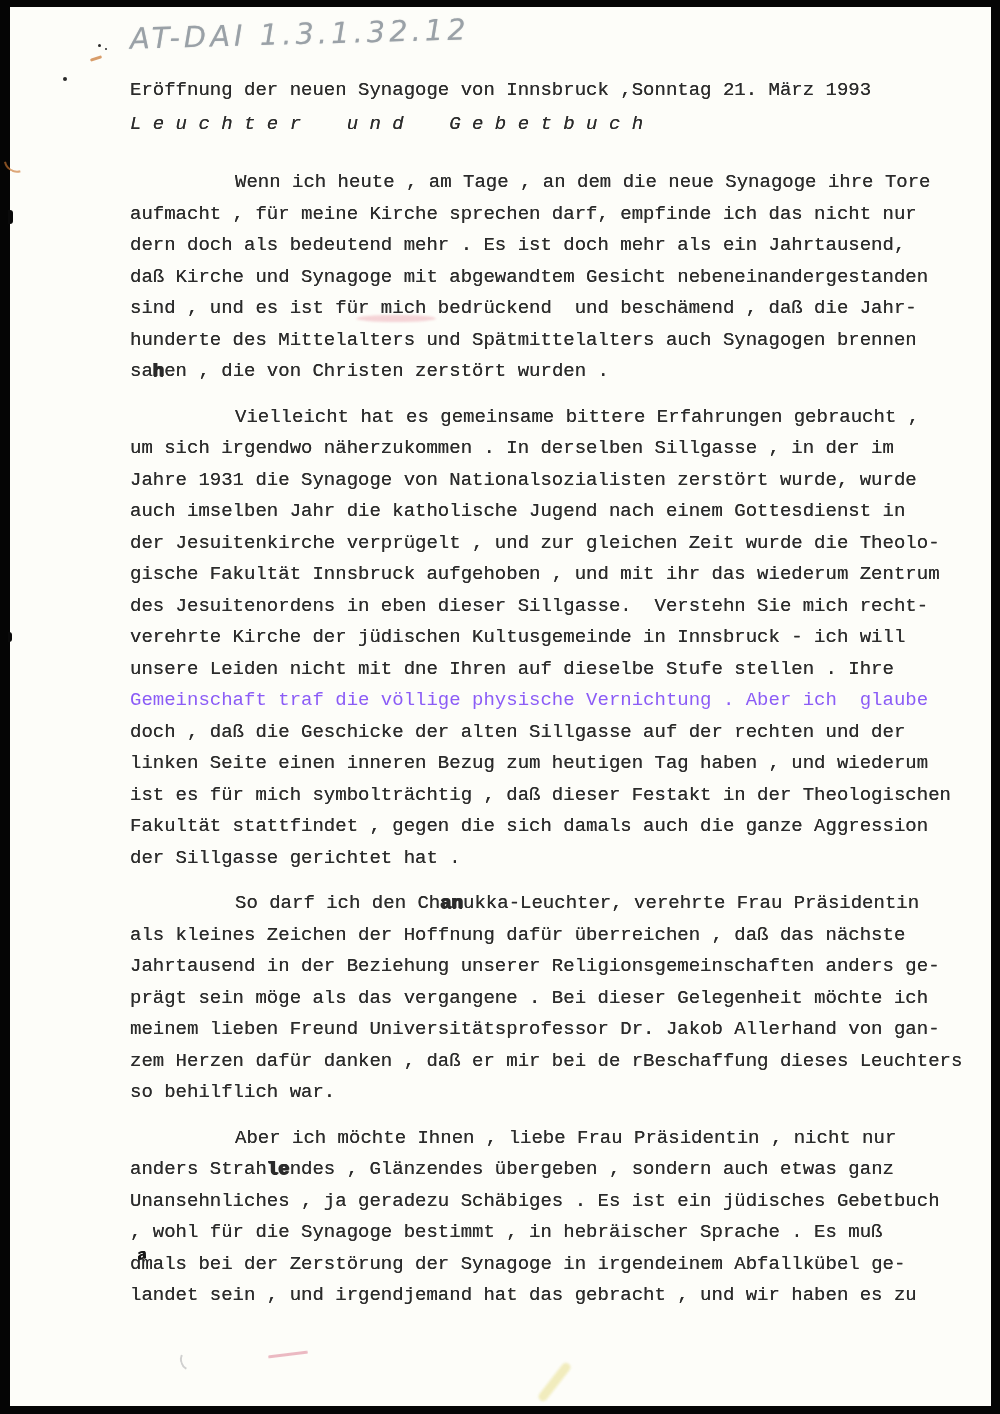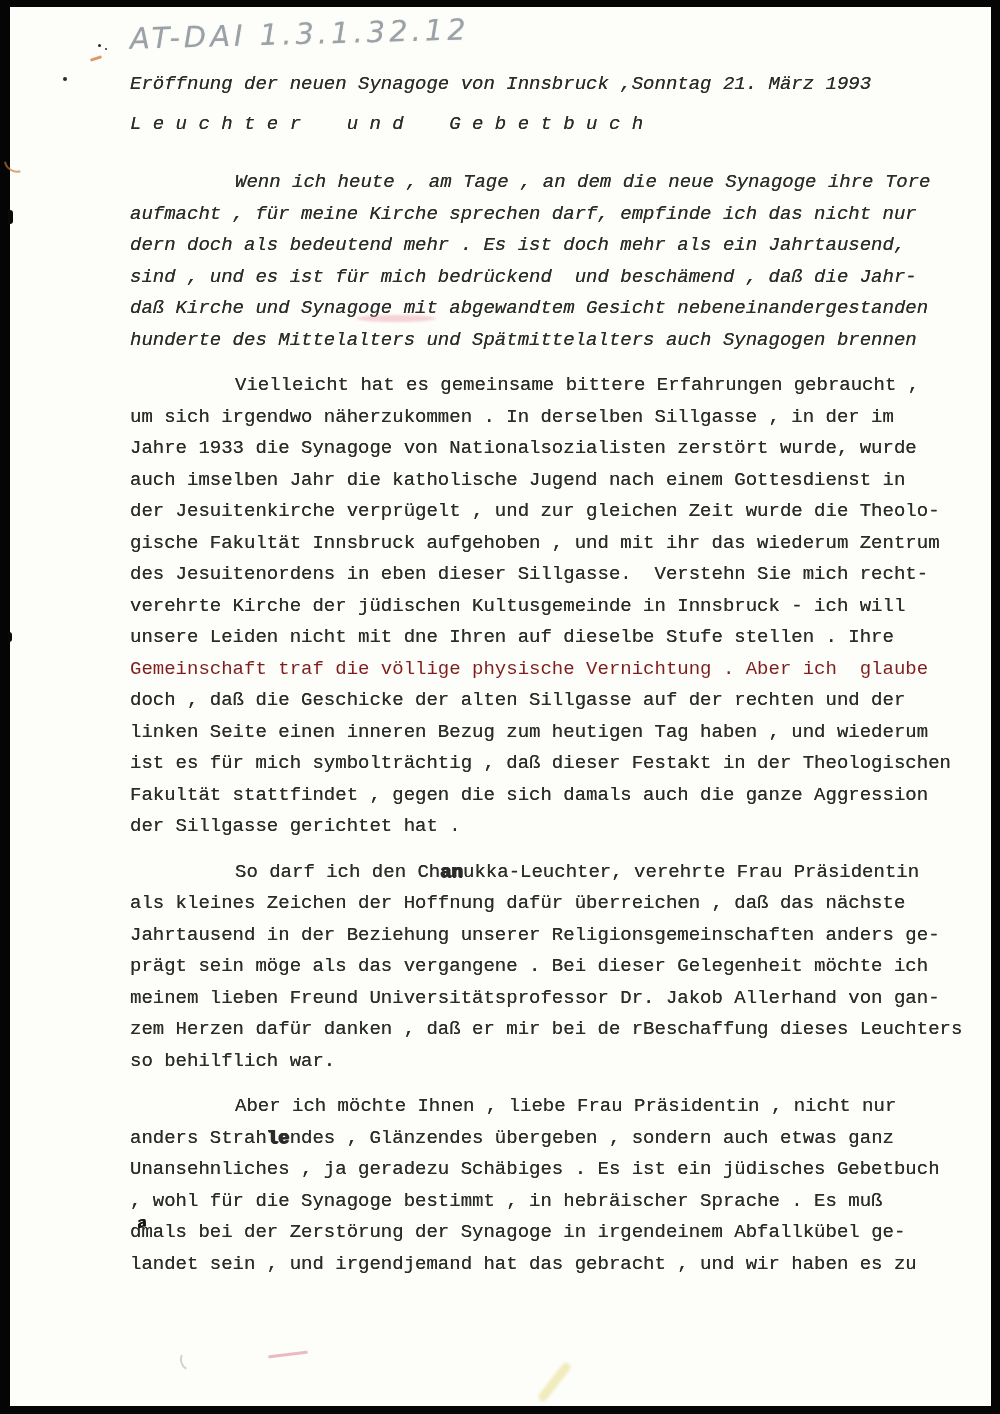--- a/index.html
+++ b/index.html
@@ -18,28 +18,28 @@
     font-size:19px;color:#2b2b2b;
     text-shadow:0 0 0.5px rgba(35,35,35,.85);
   }
   .annotation{
     position:absolute;left:120px;top:10px;
     font-family:"DejaVu Sans",sans-serif;font-style:italic;
     font-size:29px;letter-spacing:4px;color:#9aa1a7;
     transform:rotate(-1.6deg);
     text-shadow:0 0 1px rgba(150,155,160,.5);
   }
-  .title{position:absolute;left:120px;top:66px;white-space:pre;font-style:italic;}
+  .title{position:absolute;left:120px;top:72px;white-space:pre;}
   .subtitle{position:absolute;left:120px;top:106px;white-space:pre;font-style:italic;}
   .doc-body{position:absolute;left:120px;top:160px;width:861px;}
   .para{margin-top:14px;}
-  .para:first-child{margin-top:0;font-style:italic;}
+  .para:first-child{margin-top:0;}
   .line{white-space:pre;line-height:31.5px;}
   .line.indent{padding-left:105px;}
-  .line.faint{color:#7f1d1d;text-shadow:none;}
+  .line.faint{color:#8b5cf6;text-shadow:none;}
   .ov{
     font-weight:bold;
     text-shadow:0.8px 0 currentColor,-0.8px 0 currentColor,0 0.6px currentColor;
   }
   .has-mark{position:relative;}
   .ins-mark{
     position:absolute;left:-4px;top:-14px;
     font-family:"DejaVu Sans",sans-serif;font-style:italic;font-weight:bold;
     font-size:14px;color:#161616;transform:rotate(-14deg);
     text-shadow:0.5px 0 #161616;
@@ -85,28 +85,29 @@
 
   <div class="title tw">Eröffnung der neuen Synagoge von Innsbruck ,Sonntag 21. März 1993</div>
 
   <div class="subtitle tw">L e u c h t e r    u n d    G e b e t b u c h</div>
 
   <div class="doc-body tw" id="doc-body">
       <div class="para">
         <div class="line indent"><span>Wenn ich heute , am Tage , an dem die neue Synagoge ihre Tore</span></div>
         <div class="line"><span>aufmacht , für meine Kirche sprechen darf, empfinde ich das nicht nur</span></div>
         <div class="line"><span>dern doch als bedeutend mehr . Es ist doch mehr als ein Jahrtausend,</span></div>
+        <div class="line"><span>daß Kirche und Synagoge mit abgewandtem Gesicht nebeneinandergestanden</span></div>
         <div class="line"><span>sind , und es ist für mich bedrückend  und beschämend , daß die Jahr-</span></div>
-        <div class="line"><span>daß Kirche und Synagoge mit abgewandtem Gesicht nebeneinandergestanden</span></div>
         <div class="line"><span>hunderte des Mittelalters und Spätmittelalters auch Synagogen brennen</span></div>
+        <div class="line"><span>sa</span><span class="ov">h</span><span>en , die von Christen zerstört wurden .</span></div>
       </div>
       <div class="para">
         <div class="line indent"><span>Vielleicht hat es gemeinsame bittere Erfahrungen gebraucht ,</span></div>
         <div class="line"><span>um sich irgendwo näherzukommen . In derselben Sillgasse , in der im</span></div>
-        <div class="line"><span>Jahre 1933 die Synagoge von Nationalsozialisten zerstört wurde, wurde</span></div>
+        <div class="line"><span>Jahre 1931 die Synagoge von Nationalsozialisten zerstört wurde, wurde</span></div>
         <div class="line"><span>auch imselben Jahr die katholische Jugend nach einem Gottesdienst in</span></div>
         <div class="line"><span>der Jesuitenkirche verprügelt , und zur gleichen Zeit wurde die Theolo-</span></div>
         <div class="line"><span>gische Fakultät Innsbruck aufgehoben , und mit ihr das wiederum Zentrum</span></div>
         <div class="line"><span>des Jesuitenordens in eben dieser Sillgasse.  Verstehn Sie mich recht-</span></div>
         <div class="line"><span>verehrte Kirche der jüdischen Kultusgemeinde in Innsbruck - ich will</span></div>
         <div class="line"><span>unsere Leiden nicht mit dne Ihren auf dieselbe Stufe stellen . Ihre</span></div>
         <div class="line faint"><span>Gemeinschaft traf die völlige physische Vernichtung . Aber ich  glaube</span></div>
         <div class="line"><span>doch , daß die Geschicke der alten Sillgasse auf der rechten und der</span></div>
         <div class="line"><span>linken Seite einen inneren Bezug zum heutigen Tag haben , und wiederum</span></div>
         <div class="line"><span>ist es für mich symbolträchtig , daß dieser Festakt in der Theologischen</span></div>

